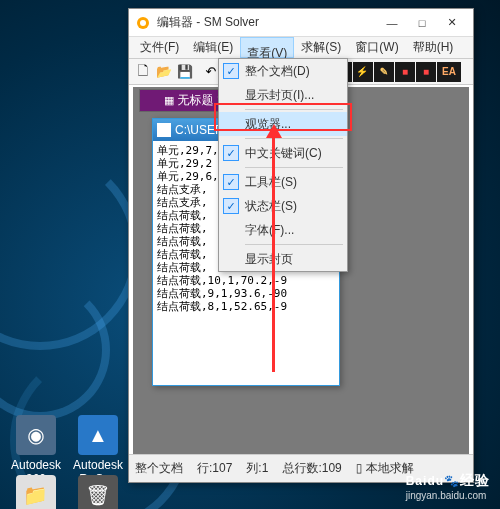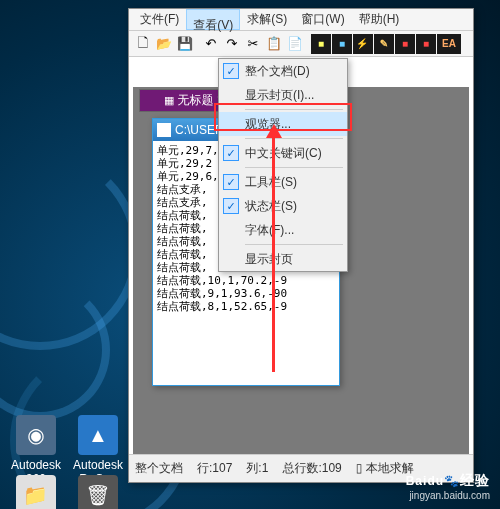--- a/index.html
+++ b/index.html
@@ -50,21 +50,21 @@
 .subwin .stb .cl{width:28px;height:16px;background:#c84040;color:#fff;display:flex;align-items:center;justify-content:center;font-size:10px}
 .subwin .txt{padding:3px 4px;font-size:11px;line-height:13px;color:#000;font-family:SimSun,monospace;white-space:pre;overflow:hidden}
 
 .arrow{position:absolute;left:272px;top:132px;z-index:12;pointer-events:none}
 .arrow .line{width:3px;height:240px;background:#ff3030}
 .arrow .head{position:absolute;top:-8px;left:-6px;width:0;height:0;border-left:8px solid transparent;border-right:8px solid transparent;border-bottom:14px solid #ff3030}
 
 .statusbar{position:absolute;bottom:0;left:0;right:0;height:28px;background:#f0f0f0;border-top:1px solid #ccc;display:flex;align-items:center;padding:0 6px;gap:14px;font-size:11px;color:#333}
 .statusbar span{white-space:nowrap}
 
-.watermark{position:absolute;right:10px;bottom:8px;text-align:right;color:#fff;z-index:20}
+.watermark{position:absolute;right:10px;bottom:8px;color:#fff;z-index:20}
 .watermark .l1{font-size:18px;font-weight:bold;letter-spacing:1px}
 .watermark .l1 .jy{font-size:14px}
 .watermark .l2{font-size:10px;opacity:.8}
 </style>
 </head>
 <body>
 
 <div class="wallpaper">
   <div class="swirl s1"></div>
     <div class="swirl s2"></div>
@@ -80,23 +80,36 @@
   <div>Autodesk ReCap</div>
 </div>
 <div class="desktop-icon di3">
   <div class="ic">📁</div>
 </div>
 <div class="desktop-icon di4">
   <div class="ic">🗑</div>
 </div>
 
 <div class="window">
+  <div class="titlebar">
+    <svg class="ic" viewBox="0 0 16 16">
+        <circle cx="8" cy="8" r="6" fill="#ffa500"></circle>
+        <circle cx="8" cy="8" r="3" fill="#fff"></circle>
+      </svg>
+    <div class="title">编辑器 - SM Solver</div>
+    <div class="winbtns">
+      <div class="winbtn">—</div>
+      <div class="winbtn">□</div>
+      <div class="winbtn close">✕</div>
+    </div>
+  </div>
 
   <div class="menubar">
     <div class="menuitem">文件(F)</div>
+    <div class="menuitem">编辑(E)</div>
     <div class="menuitem active">查看(V)</div>
     <div class="menuitem">求解(S)</div>
     <div class="menuitem">窗口(W)</div>
     <div class="menuitem">帮助(H)</div>
   </div>
 
   <div class="toolbar">
     <div class="tbtn">🗋</div>
     <div class="tbtn">📂</div>
     <div class="tbtn">💾</div>

